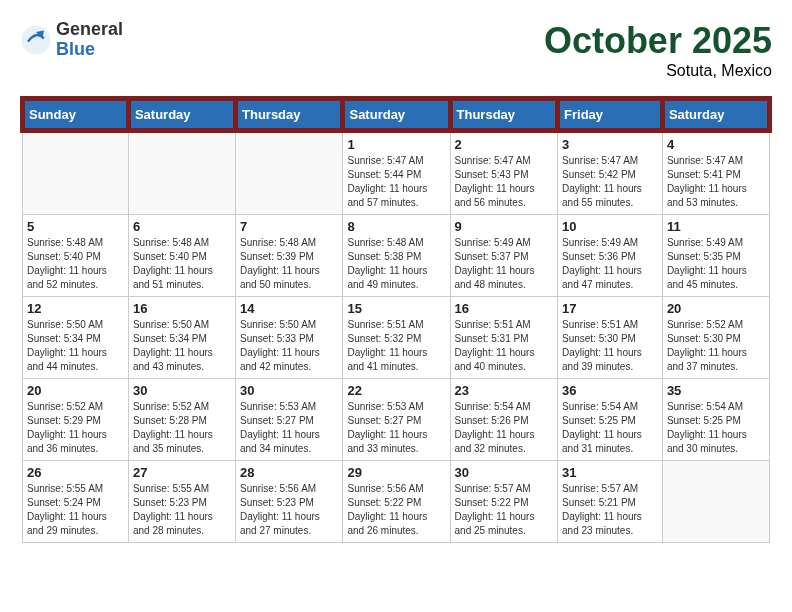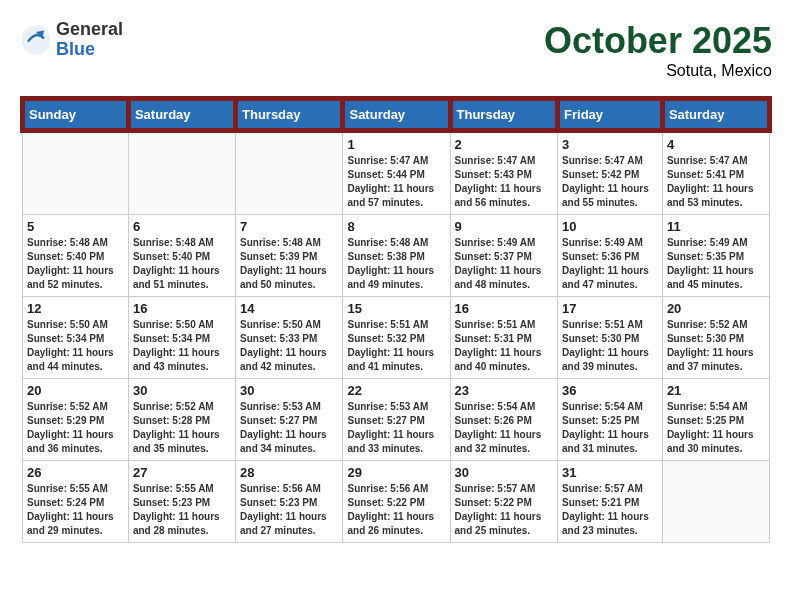--- a/index.html
+++ b/index.html
@@ -82,21 +82,20 @@
     .day-num {
       font-size: 13px;
       font-weight: bold;
       margin-bottom: 2px;
       color: #222;
     }
     .day-info {
       font-size: 10px;
       color: #333;
       line-height: 1.4;
-      font-weight: bold;
     }
   </style>
 </head>
 <body>
 
 <div class="page">
   <div class="header">
     <div class="logo">
       <svg class="logo-icon" viewBox="0 0 40 40">
         <circle cx="20" cy="20" r="18" fill="#e8f0f8"></circle>
@@ -300,21 +299,21 @@
 and 32 minutes.</div>
           </td>
           <td>
             <div class="day-num">36</div>
             <div class="day-info" style="white-space: pre-line;">Sunrise: 5:54 AM
 Sunset: 5:25 PM
 Daylight: 11 hours
 and 31 minutes.</div>
           </td>
           <td>
-            <div class="day-num">21</div>
+            <div class="day-num">35</div>
             <div class="day-info" style="white-space: pre-line;">Sunrise: 5:54 AM
 Sunset: 5:25 PM
 Daylight: 11 hours
 and 30 minutes.</div>
           </td>
         </tr>
         <tr>
           <td>
             <div class="day-num">26</div>
             <div class="day-info" style="white-space: pre-line;">Sunrise: 5:55 AM

